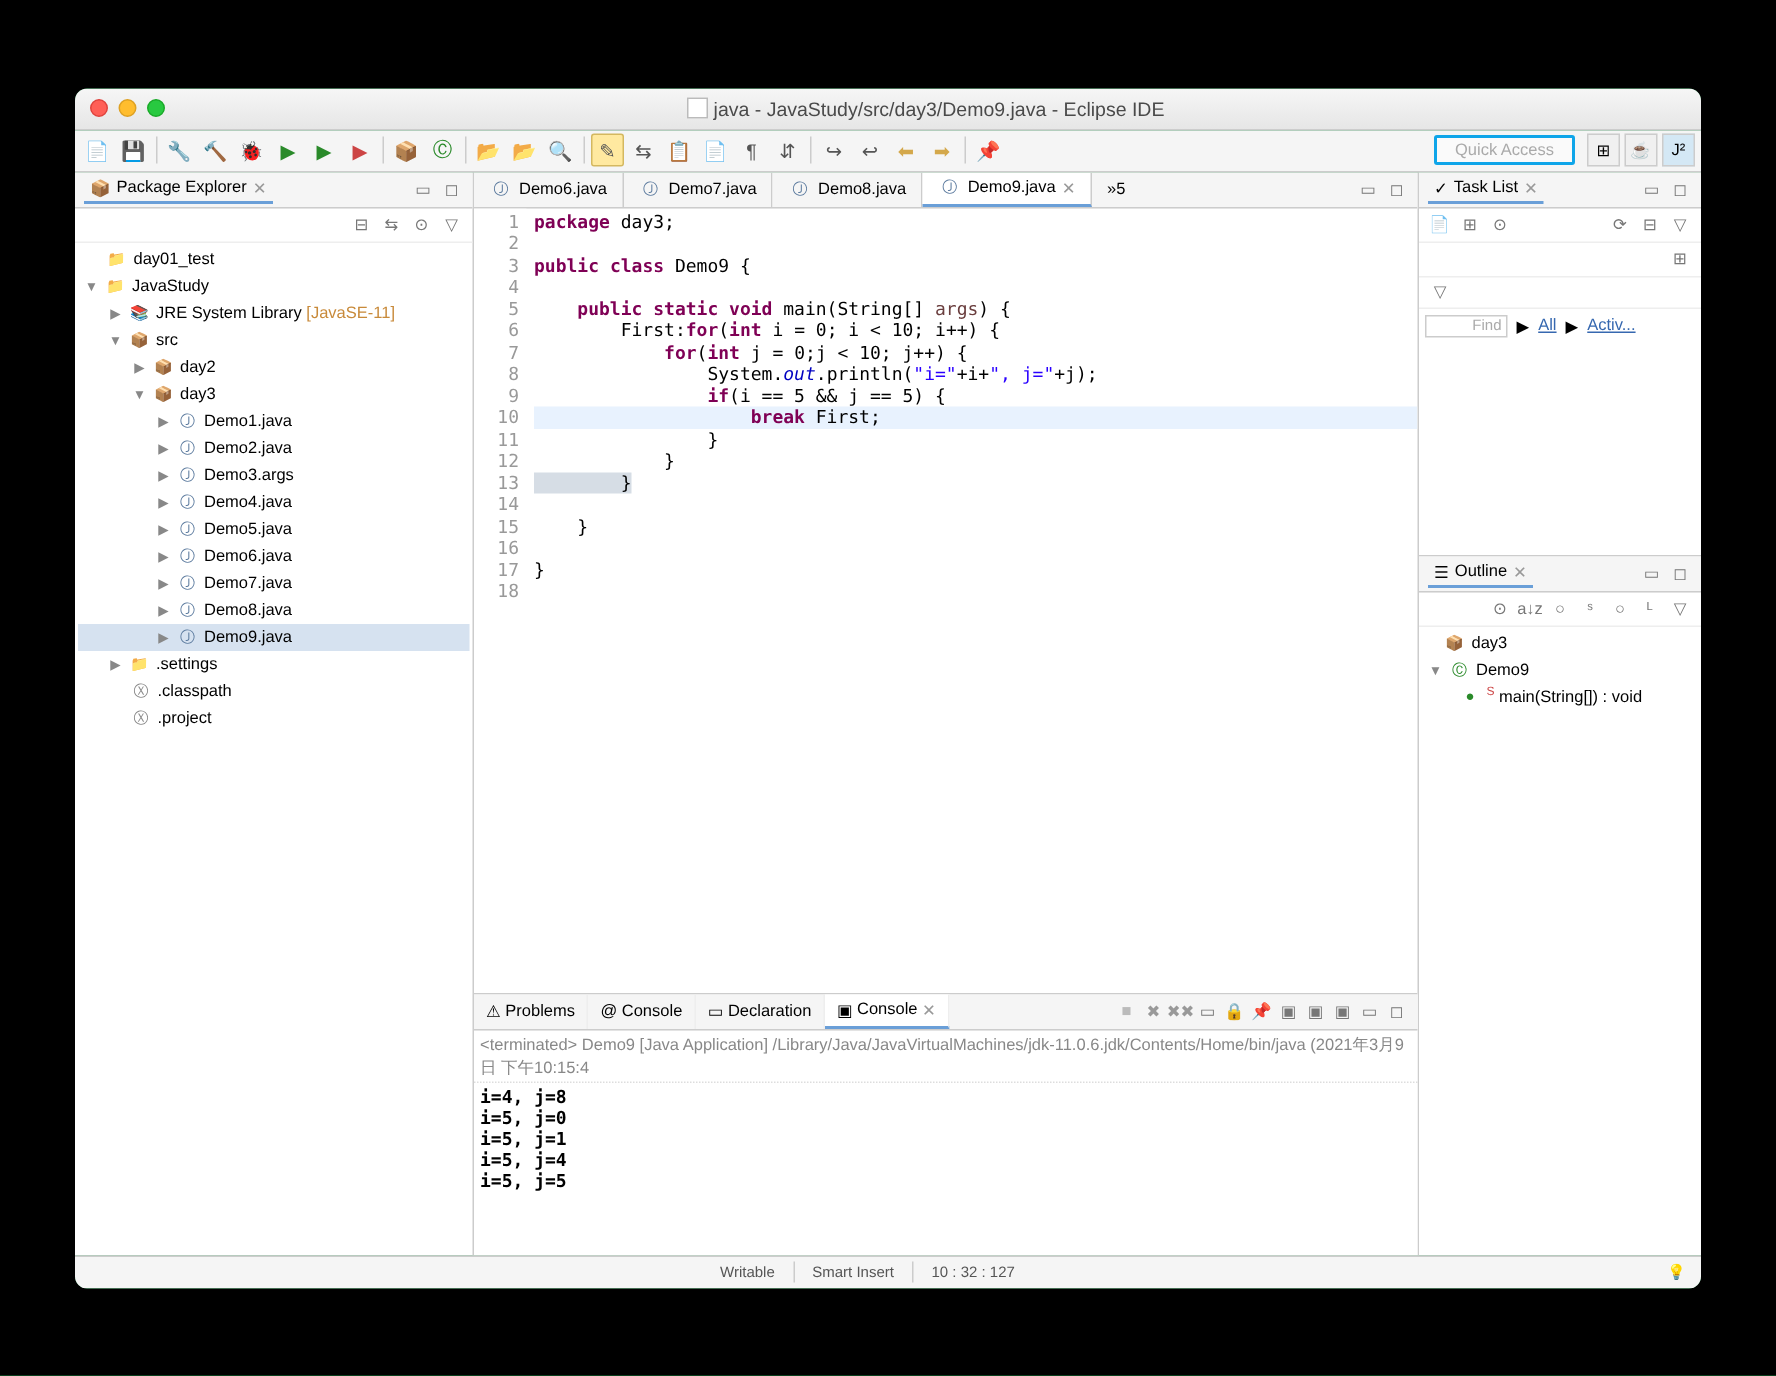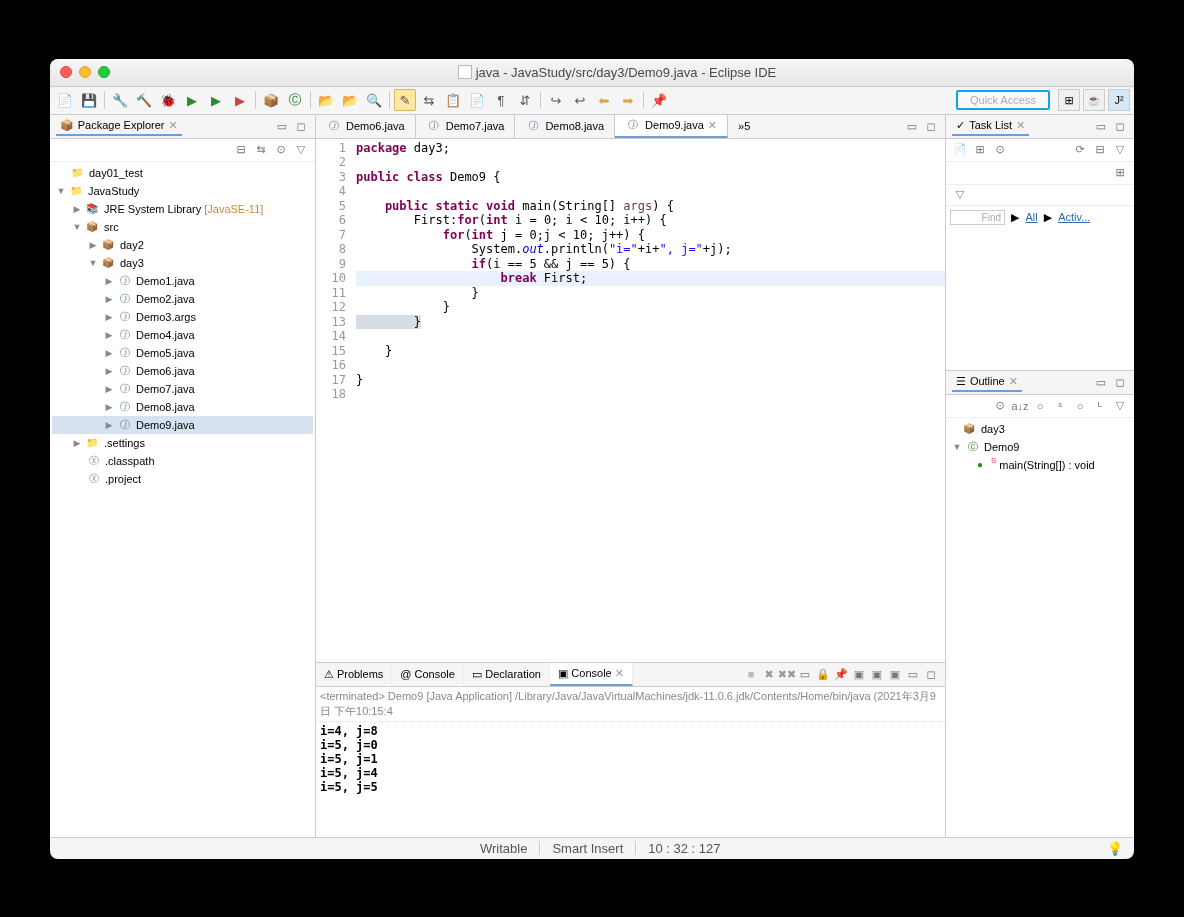--- a/index.html
+++ b/index.html
@@ -55,21 +55,21 @@
 .console-header { font-size: 11px; color: #888; padding: 2px 4px; border-bottom: 1px dotted #ddd;}
 .console-out { flex: 1; font-family: Menlo, Consolas, monospace; font-size: 12px; padding: 2px 4px; line-height: 14px; font-weight: bold;}
 .right-pane { width: 188px; display: flex; flex-direction: column; background: #fff;}
 .right-top { height: 256px; border-bottom: 1px solid #ccc; display:flex; flex-direction:column;}
 .rt-body { flex:1; padding: 4px; }
 .rt-find { display: flex; align-items: center; gap: 6px; padding: 4px; text-align: right;}
 .find-input { width: 55px; border: 1px solid #ccc; padding: 1px 3px; color: #aaa; font-size: 10px;}
 .rt-link { color: #3668b0; font-size: 11px; text-decoration: underline;}
 .right-bot { flex: 1; display:flex; flex-direction:column;}
 .outline-body { flex:1; padding: 2px;}
-.statusbar { height: 22px; background: #f5f5f5; border-top: 1px solid #ccc; display: flex; align-items: center; padding: 0 10px; color: #555; font-size: 13px;}
+.statusbar { height: 22px; background: #f5f5f5; border-top: 1px solid #ccc; display: flex; align-items: center; padding: 0 10px; color: #555; font-size: 10px;}
 .st-sep { width: 1px; height: 14px; background: #ccc; margin: 0 12px;}
 .st-end { margin-left: auto; display:flex; gap: 4px;}
 </style>
 </head>
 <body>
 
 <div class="window">
   <div class="titlebar">
     <div class="lights">
       <div class="light red"></div>

